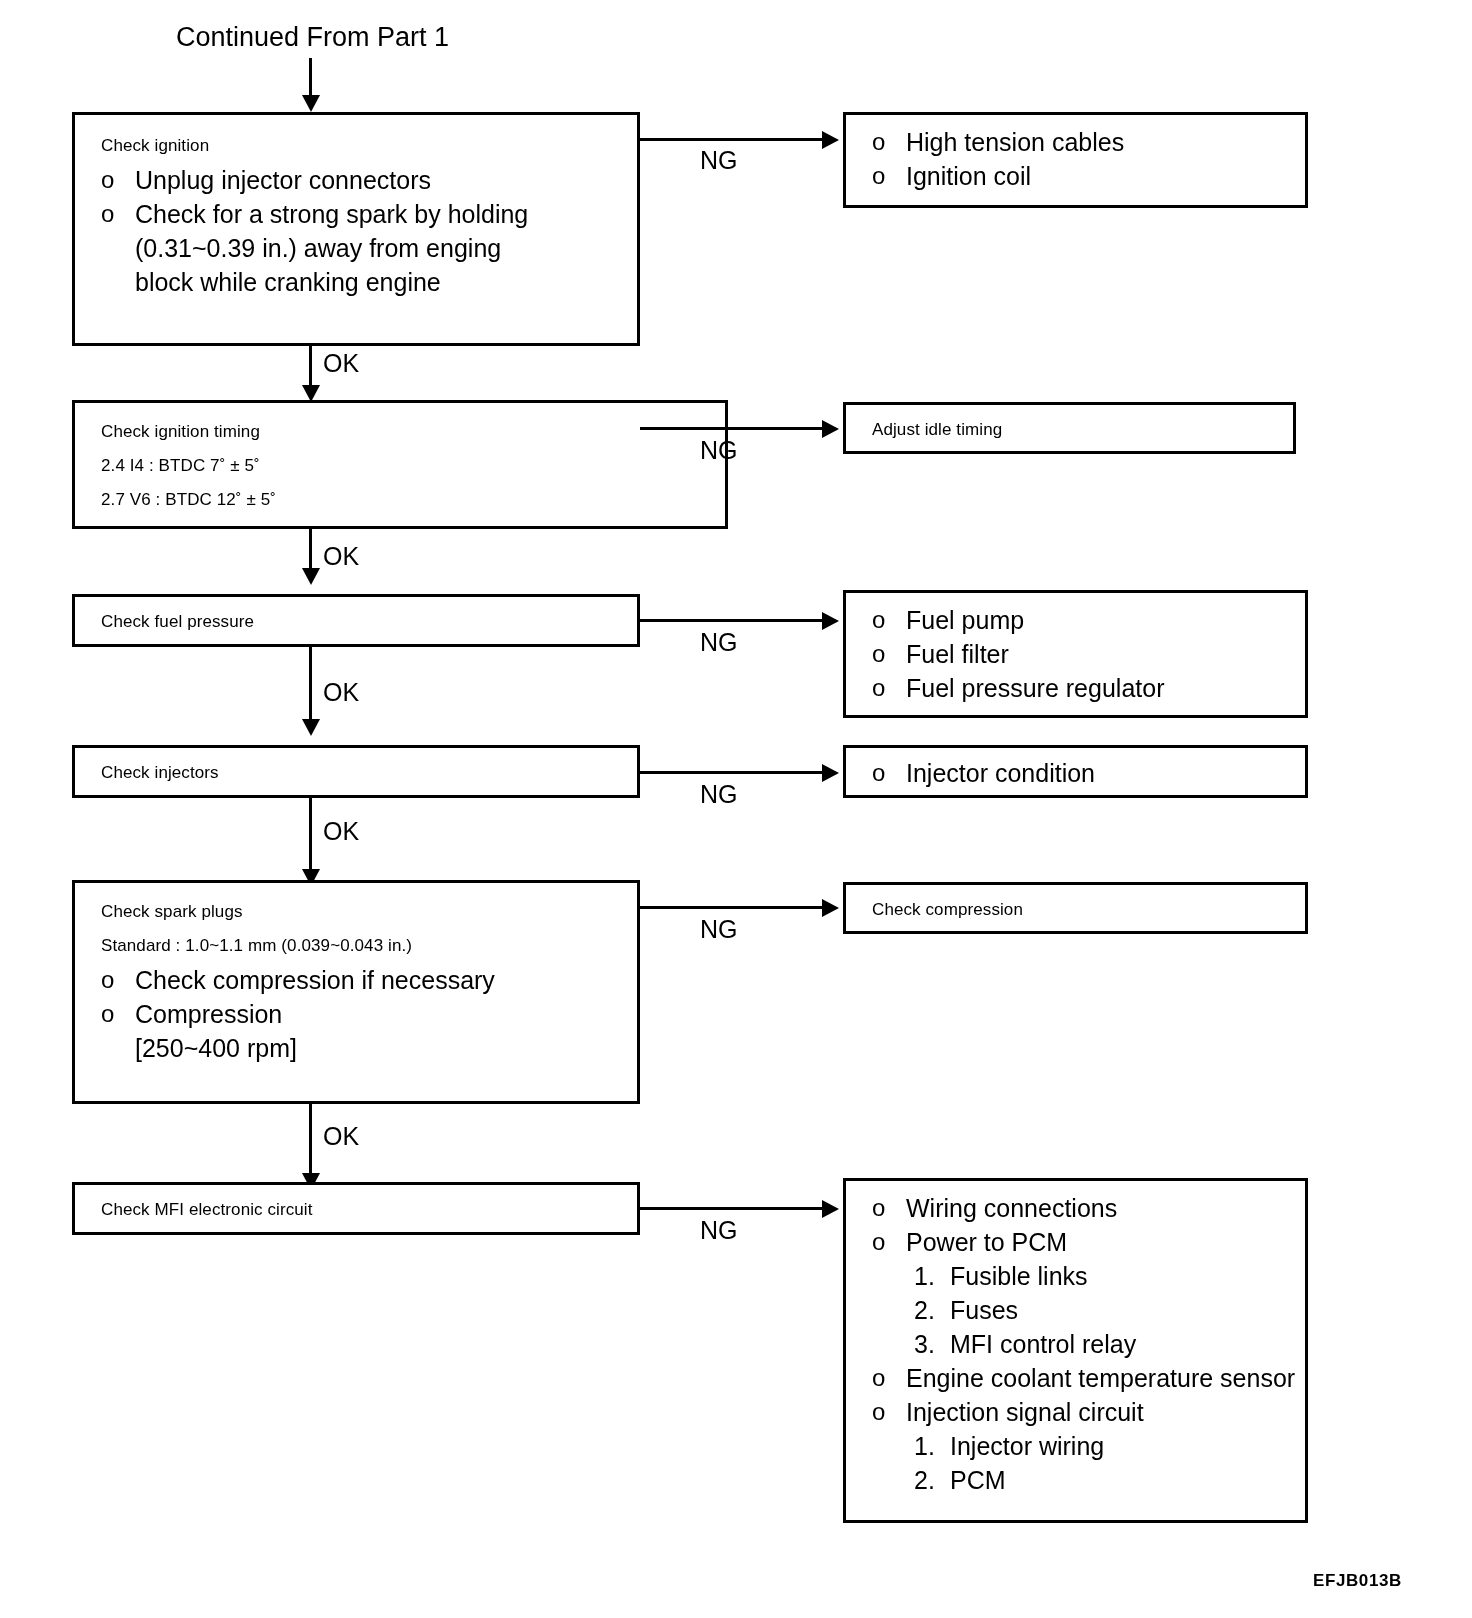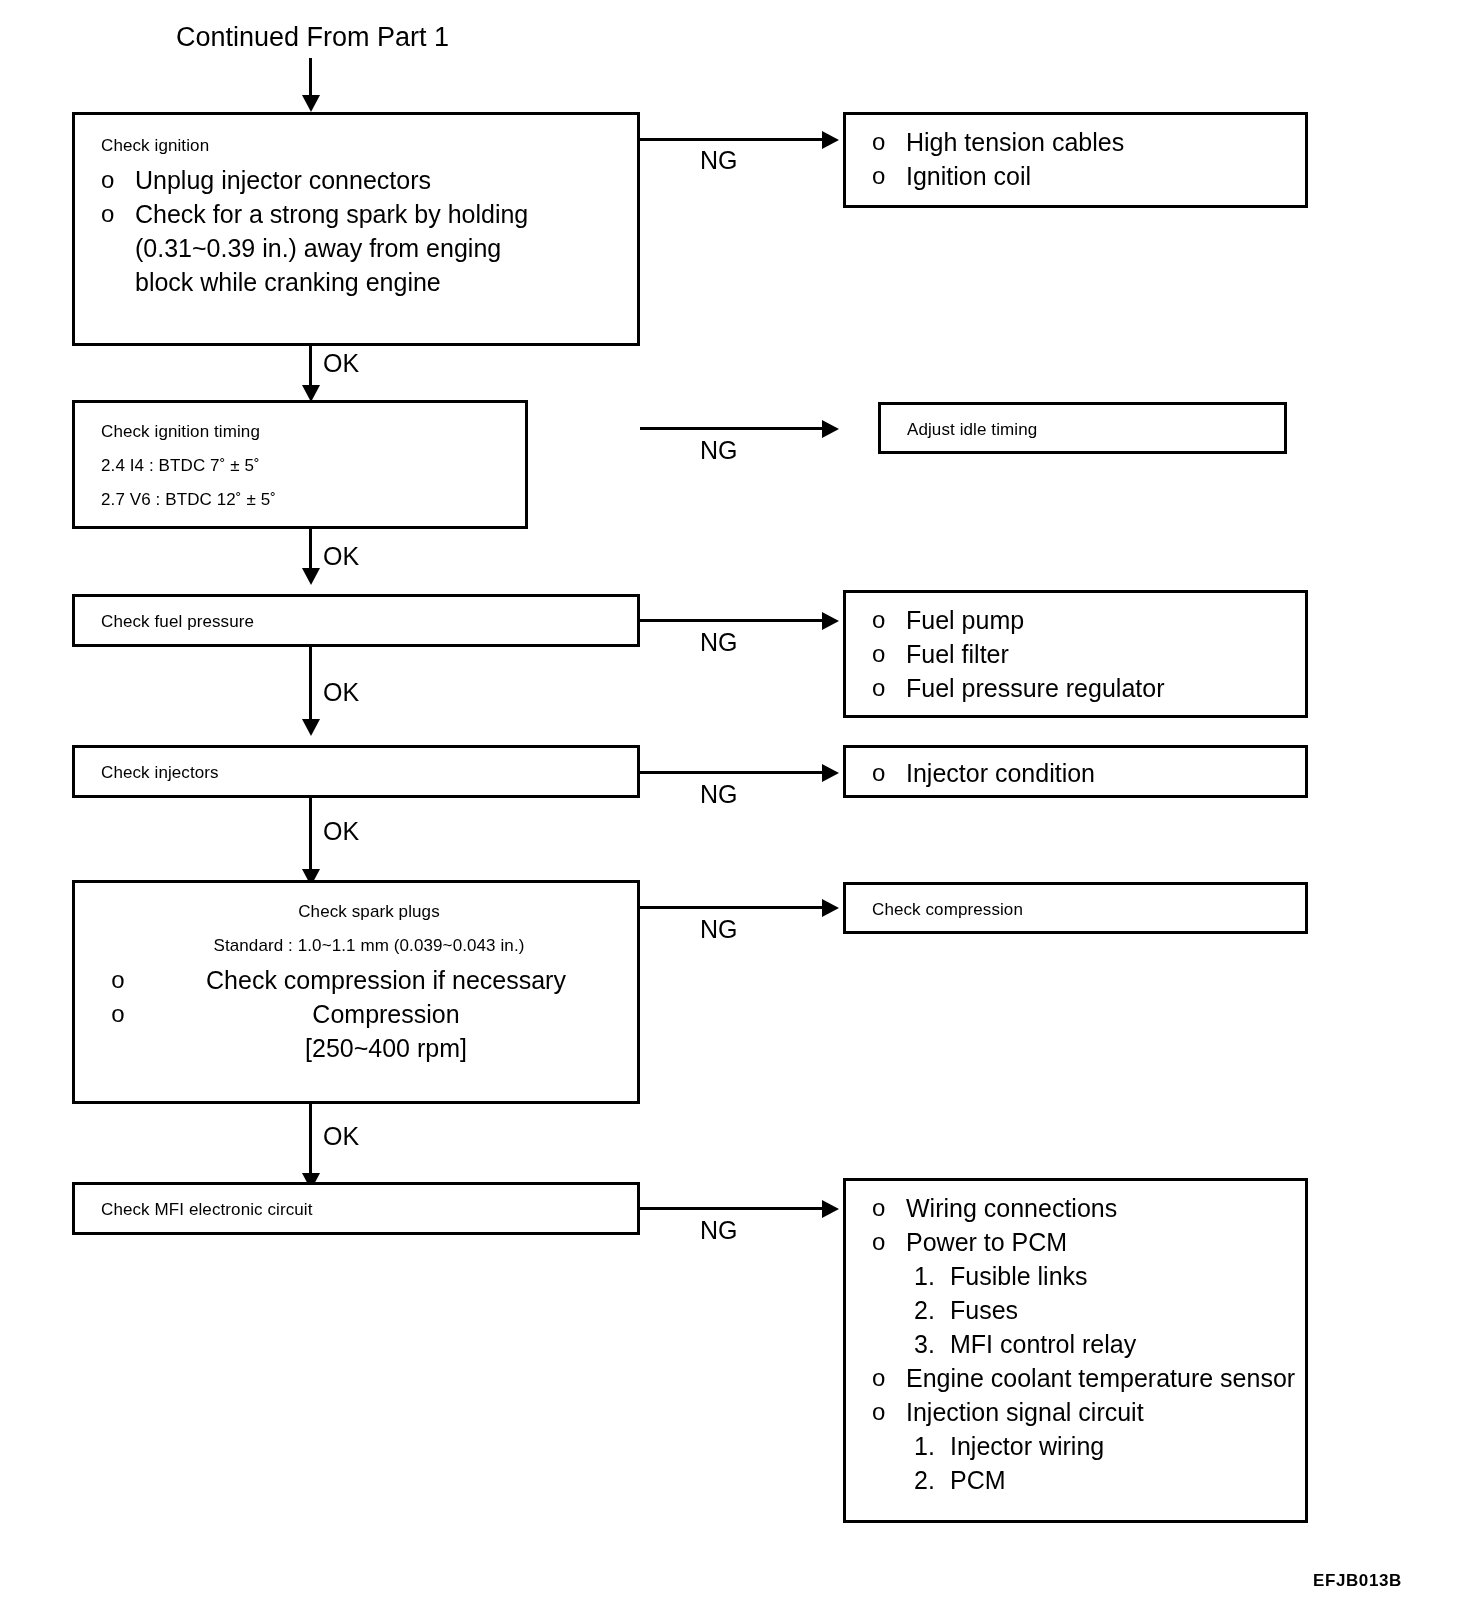--- a/index.html
+++ b/index.html
@@ -156,33 +156,33 @@
         <span class="mark">o</span>
         <span class="txt">Ignition coil</span>
       </div>
     </div>
   </div>
 
   <div class="vline" style="left:309px; top:346px; height:42px;"></div>
   <div class="arrow-down" style="left:302px; top:385px;"></div>
   <div class="edge-label" style="left:323px; top:349px;">OK</div>
 
-  <div class="box" style="left:72px; top:400px; width:456px; height:129px;">
+  <div class="box" style="left:72px; top:400px; width:656px; height:129px;">
     <div class="box-inner" style="padding-top:12px;">
       <div class="line">Check ignition timing</div>
       <div class="line">2.4 I4 : BTDC 7˚ ± 5˚</div>
       <div class="line">2.7 V6 : BTDC 12˚ ± 5˚</div>
     </div>
   </div>
 
   <div class="hline" style="left:640px; top:427px; width:186px;"></div>
   <div class="arrow-right" style="left:822px; top:420px;"></div>
   <div class="edge-label" style="left:700px; top:436px;">NG</div>
 
-  <div class="box" style="left:843px; top:402px; width:409px; height:52px;margin-left:35px;">
+  <div class="box" style="left:843px; top:402px; width:453px; height:52px;">
     <div class="box-inner" style="padding-top:8px;">
       <div class="line">Adjust idle timing</div>
     </div>
   </div>
 
   <div class="vline" style="left:309px; top:529px; height:42px;"></div>
   <div class="arrow-down" style="left:302px; top:568px;"></div>
   <div class="edge-label" style="left:323px; top:542px;">OK</div>
 
   <div class="box" style="left:72px; top:594px; width:568px; height:53px;">
@@ -233,21 +233,21 @@
         <span class="txt">Injector condition</span>
       </div>
     </div>
   </div>
 
   <div class="vline" style="left:309px; top:798px; height:74px;"></div>
   <div class="arrow-down" style="left:302px; top:869px;"></div>
   <div class="edge-label" style="left:323px; top:817px;">OK</div>
 
   <div class="box" style="left:72px; top:880px; width:568px; height:224px;">
-    <div class="box-inner" style="padding-top:12px;text-align:center;">
+    <div class="box-inner" style="padding-top:12px;">
       <div class="line">Check spark plugs</div>
       <div class="line">Standard : 1.0~1.1 mm (0.039~0.043 in.)</div>
       <div class="bul">
         <span class="mark">o</span>
         <span class="txt">Check compression if necessary</span>
       </div>
       <div class="bul">
         <span class="mark">o</span>
         <span class="txt">Compression</span>
       </div>

